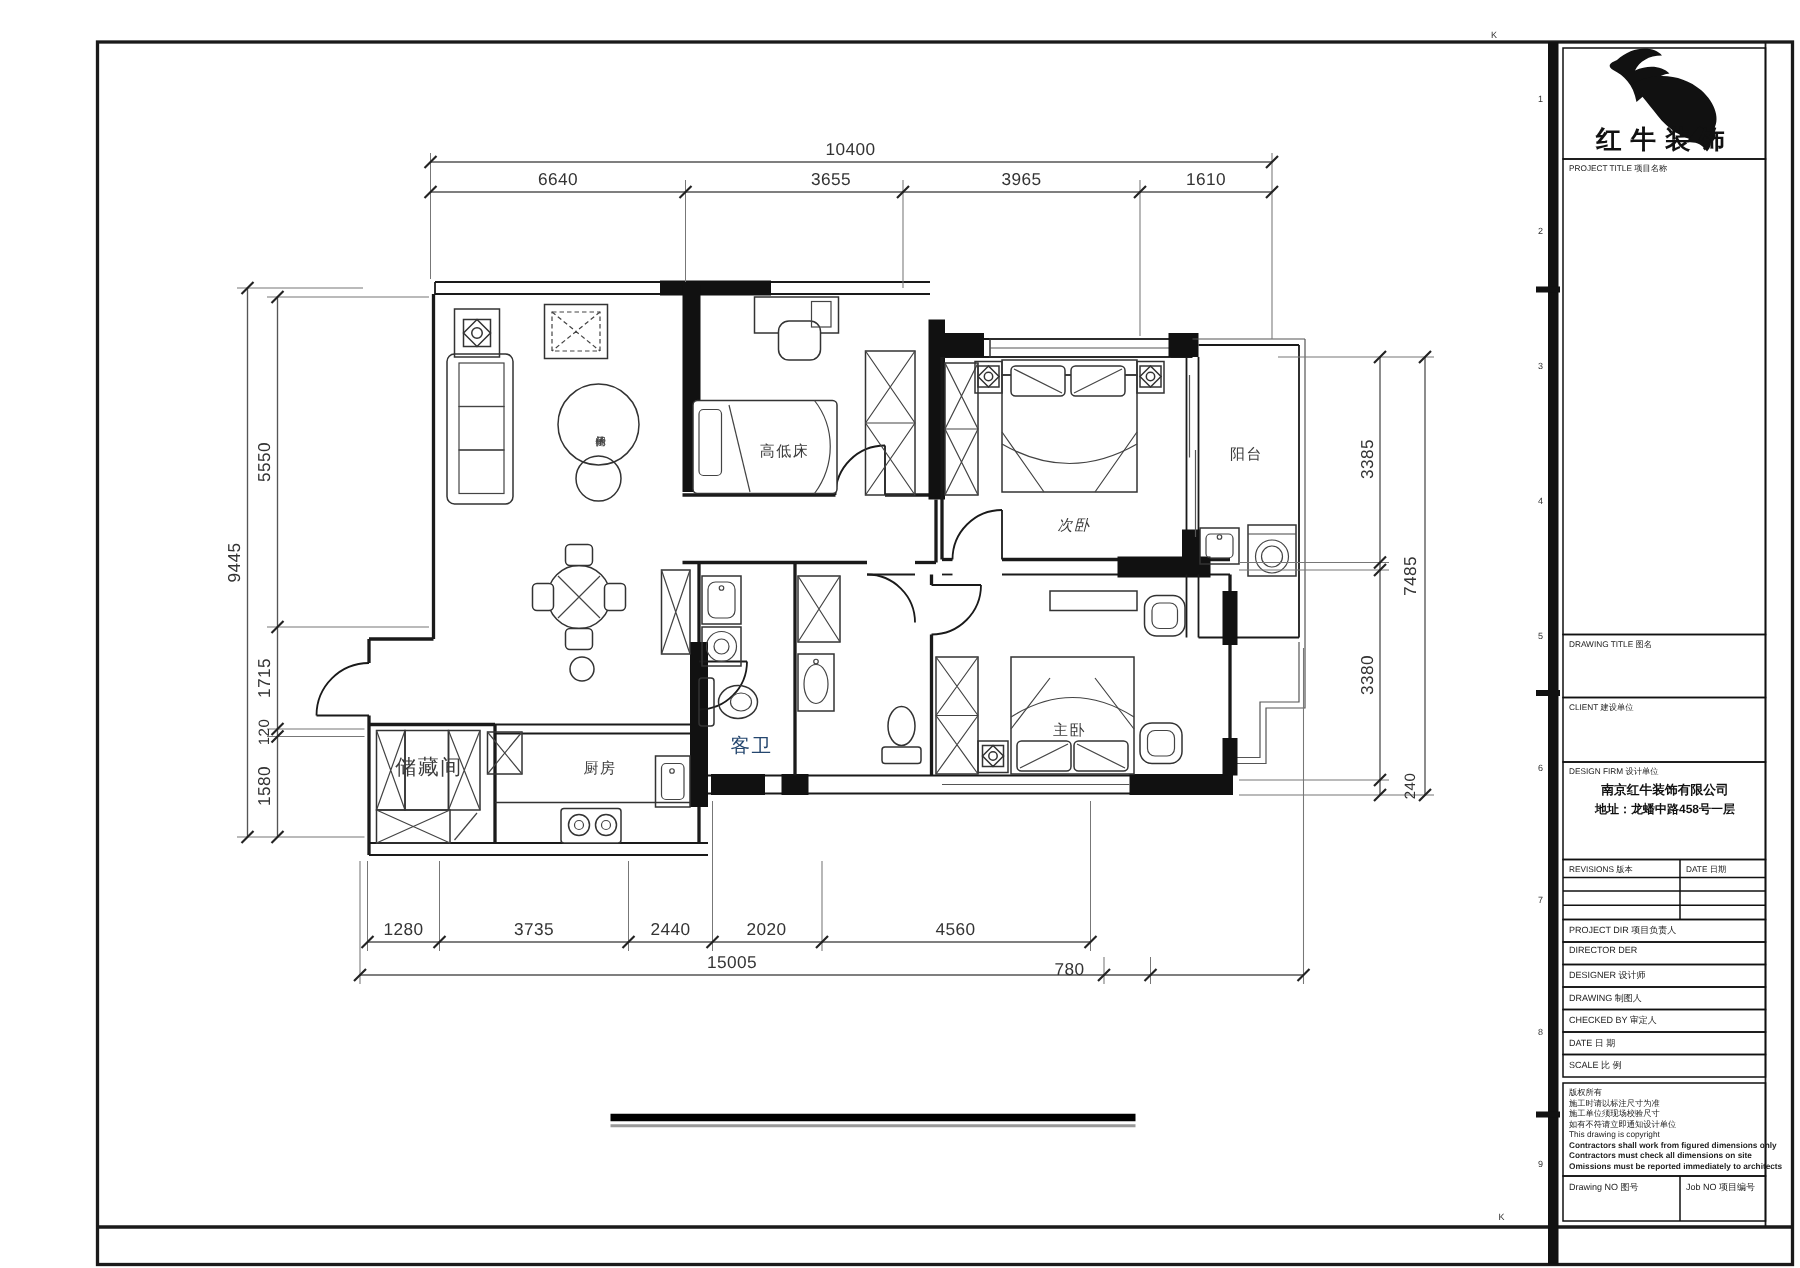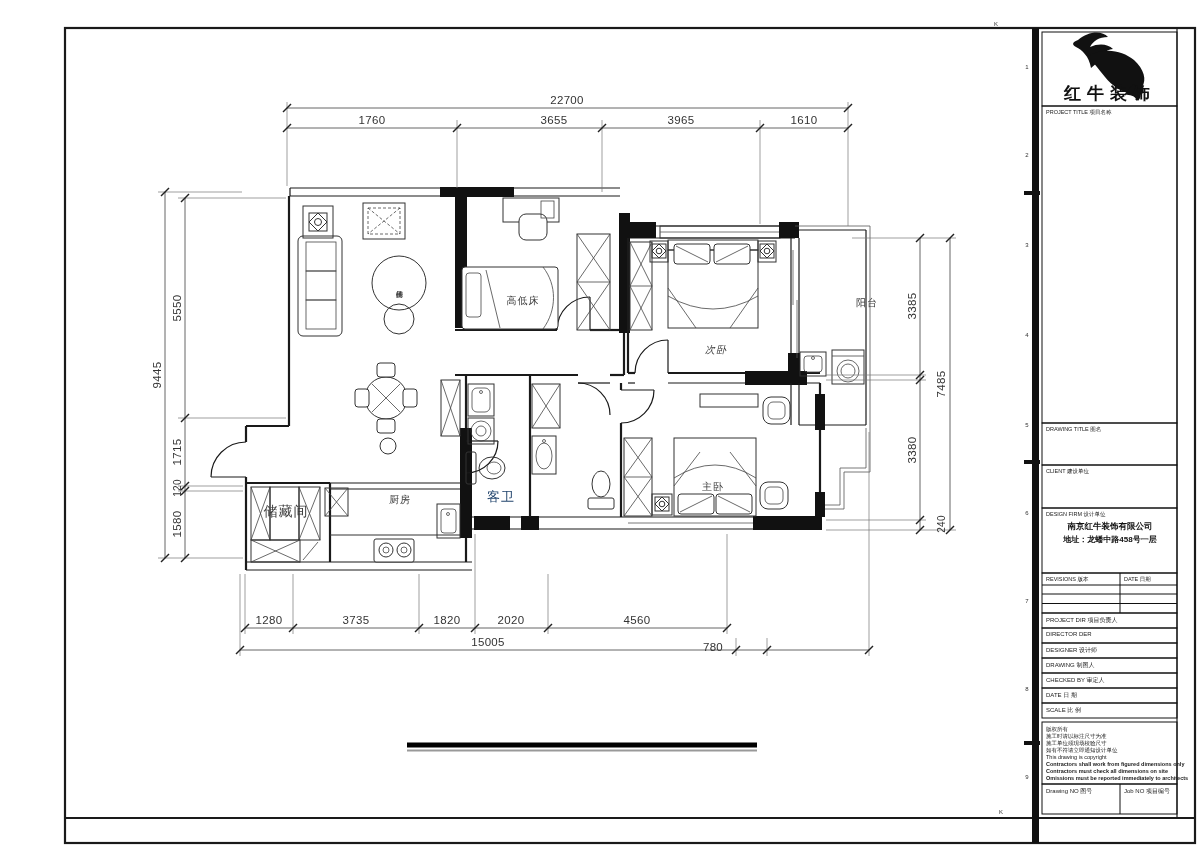--- a/index.html
+++ b/index.html
@@ -390,51 +390,51 @@
           <line x1="865" y1="654" x2="873" y2="646" class="tk"></line>
     </g>
   </g>
 
   <g>
     <line x1="407" y1="745" x2="757" y2="745" stroke="#000" stroke-width="5"></line>
     <line x1="407" y1="750.5" x2="757" y2="750.5" stroke="#999" stroke-width="2"></line>
   </g>
 </svg>
 
-<div class="abs ctr dim" style="left:567px;top:100px;">22700</div>
-<div class="abs ctr dim" style="left:372px;top:120px;">1760</div>
+<div class="abs ctr dim" style="left:567px;top:100px;">10400</div>
+<div class="abs ctr dim" style="left:372px;top:120px;">6640</div>
 <div class="abs ctr dim" style="left:529px;top:120px;margin-left:25px;">3655</div>
 <div class="abs ctr dim" style="left:681px;top:120px;">3965</div>
 <div class="abs ctr dim" style="left:804px;top:120px;">1610</div>
 
 <div class="abs dimv dim" style="left:157px;top:375px;">9445</div>
 <div class="abs dimv dim" style="left:177px;top:308px;">5550</div>
 <div class="abs dimv dim" style="left:177px;top:452px;">1715</div>
 <div class="abs dimv dim" style="left:177px;top:488px;font-size:10px;">120</div>
 <div class="abs dimv dim" style="left:177px;top:524px;">1580</div>
 
 <div class="abs dimv dim" style="left:912px;top:306px;">3385</div>
 <div class="abs dimv dim" style="left:912px;top:450px;">3380</div>
 <div class="abs dimv dim" style="left:941px;top:524px;font-size:10px;">240</div>
 <div class="abs dimv dim" style="left:941px;top:384px;">7485</div>
 
 <div class="abs ctr dim" style="left:269px;top:620px;">1280</div>
 <div class="abs ctr dim" style="left:356px;top:620px;">3735</div>
-<div class="abs ctr dim" style="left:447px;top:620px;">1820</div>
+<div class="abs ctr dim" style="left:447px;top:620px;">2440</div>
 <div class="abs ctr dim" style="left:511px;top:620px;">2020</div>
 <div class="abs ctr dim" style="left:637px;top:620px;">4560</div>
 <div class="abs ctr dim" style="left:488px;top:642px;">15005</div>
 <div class="abs ctr dim" style="left:713px;top:647px;">780</div>
 
 <div class="abs ctr room" style="left:523px;top:301px;">高低床</div>
 <div class="abs ctr room" style="left:716px;top:350px;font-style:italic;">次卧</div>
-<div class="abs ctr room" style="left:831px;top:303px;margin-left:36px;">阳台</div>
+<div class="abs ctr room" style="left:831px;top:303px;">阳台</div>
 <div class="abs ctr room" style="left:713px;top:459px;margin-top:28px;">主卧</div>
 <div class="abs ctr room blue" style="left:501px;top:497px;font-size:13px;">客卫</div>
-<div class="abs ctr room" style="left:400px;top:500px;">厨房</div>
+<div class="abs ctr room" style="left:400px;top:512px;">厨房</div>
 <div class="abs ctr room" style="left:286px;top:512px;font-size:14px;">储藏间</div>
 <div class="abs vtext" style="left:399px;top:285px;">休闲椅子</div>
 
 
 <div class="abs ctr zone" style="left:996px;top:24px;">K</div>
 <div class="abs ctr zone" style="left:1001px;top:812px;">K</div>
 <div class="abs ctr zone" style="left:1027px;top:67px;">1</div>
 <div class="abs ctr zone" style="left:1027px;top:155px;">2</div>
 <div class="abs ctr zone" style="left:1027px;top:245px;">3</div>
 <div class="abs ctr zone" style="left:1027px;top:335px;">4</div>

